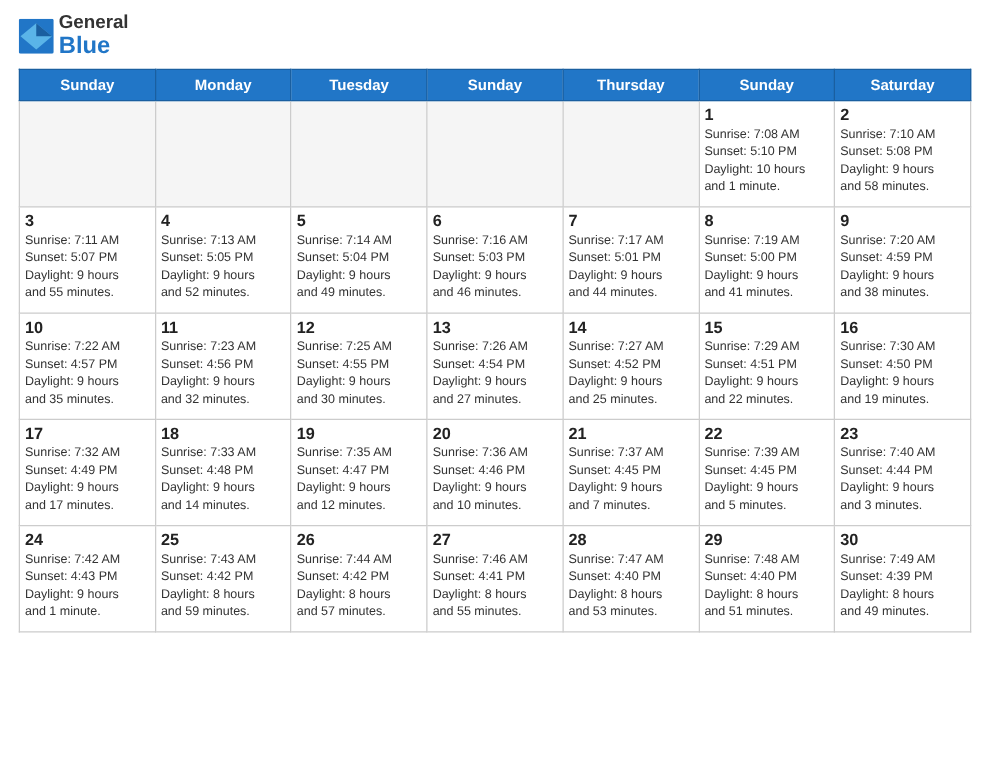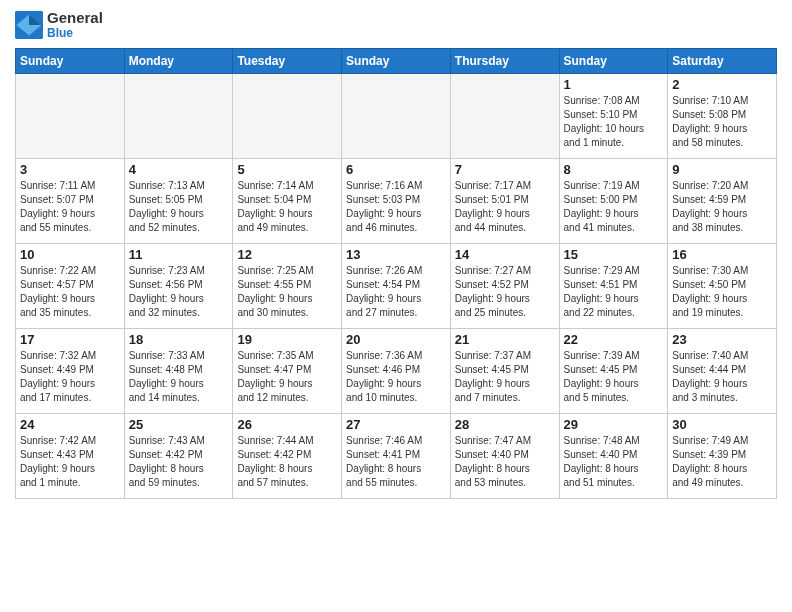--- a/index.html
+++ b/index.html
@@ -26,21 +26,21 @@
       display: flex;
       flex-direction: column;
       line-height: 1.1;
     }
     .logo-general {
       font-size: 15px;
       font-weight: bold;
       color: #333;
     }
     .logo-blue {
-      font-size: 12px;
+      font-size: 19px;
       font-weight: bold;
       color: #2176c7;
     }
     .logo-icon {
       width: 28px;
       height: 28px;
     }
     .title-block {
       text-align: right;
     }
@@ -58,21 +58,21 @@
       width: 100%;
       border-collapse: collapse;
       table-layout: fixed;
     }
     .calendar th {
       background: #2176c7;
       color: #fff;
       font-size: 12px;
       font-weight: bold;
       padding: 5px 4px;
-      text-align: left;
+      text-align: center;
       border: 1px solid #1a5fa0;
     }
     .calendar td {
       border: 1px solid #ccc;
       vertical-align: top;
       padding: 3px 4px;
       font-size: 10.5px;
       color: #333;
       height: 85px;
       background: #fff;

